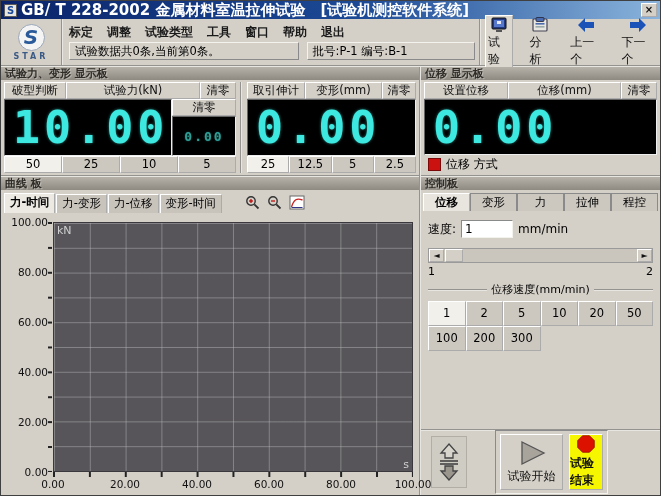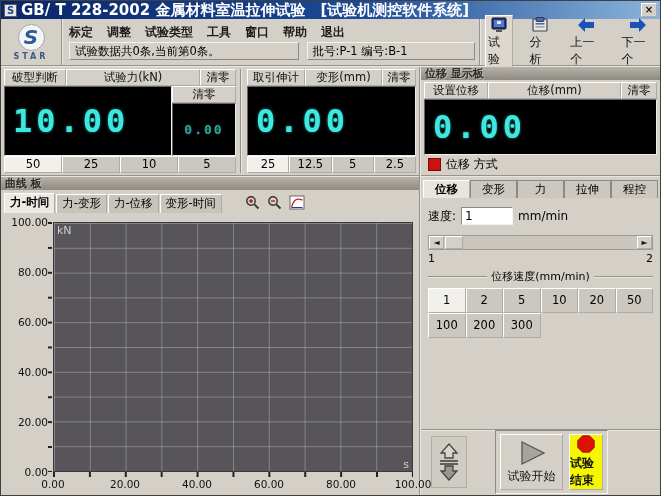--- a/index.html
+++ b/index.html
@@ -56,21 +56,21 @@
   .sec.grow { flex:1; }
   .btn-row { display:flex; height:17px; flex:none; }
   .wbtn { background:#d4d0c8; border:1px outset #fff; font-size:11.5px; color:#111; text-align:center;
           line-height:15px; white-space:nowrap; overflow:hidden; padding:0 2px; }
   .wbtn.flex { flex:1; }
   .lcd-zone { flex:1; display:flex; min-height:0; }
   .lcd { background:#000; border:1px solid #666; border-right-color:#eee; border-bottom-color:#eee;
          color:#3ce8df; font-family:"DejaVu Sans Mono","Liberation Mono",monospace; font-weight:bold;
          display:flex; align-items:center; letter-spacing:4px;
          text-shadow:0 0 3px rgba(60,232,223,.55); overflow:hidden; }
-  .lcd.big { flex:1; font-size:32px; padding-left:8px; }
+  .lcd.big { flex:1; font-size:45px; padding-left:8px; }
   .peak-box { width:64px; flex:none; display:flex; flex-direction:column; }
   .lcd.small { flex:1; font-size:13px; color:#2f9e95; justify-content:center; letter-spacing:2px;
                text-shadow:0 0 2px rgba(47,158,149,.5); }
   .range-row { display:flex; height:17px; flex:none; }
   .range-btn { flex:1; background:#ccc8c0; border:1px outset #fff; font-size:11.5px; line-height:15px; text-align:center; }
   .range-btn.selected { background:#f2f0ea; }
   .mode-row { height:18px; flex:none; display:flex; align-items:center; gap:5px; padding:0 4px; font-size:12px; }
   .red-sq { width:13px; height:13px; background:#cc1111; border:1px solid #7a0a0a; flex:none; }
 
   
@@ -199,20 +199,21 @@
         <span>下一个</span>
       </div>
     </div>
   </div>
 
   <div class="main">
 
     <div class="left-col">
 
       <div class="display-panel">
+        <div class="panel-header">试验力、变形 显示板</div>
         <div class="fd-body">
 
           <div class="sec force">
             <div class="btn-row">
               <div class="wbtn" style="width:62px">破型判断</div>
               <div class="wbtn flex">试验力(kN)</div>
               <div class="wbtn" style="width:36px">清零</div>
             </div>
             <div class="lcd-zone">
               <div class="lcd big">10.00</div>
@@ -298,35 +299,36 @@
         </div>
       </div>
     </div>
 
     <div class="right-col">
 
       <div class="display-panel">
         <div class="panel-header">位移 显示板</div>
         <div class="fd-body" style="flex-direction:column; gap:0;">
           <div class="btn-row">
-            <div class="wbtn" style="width:64px">设置位移</div>
+            <div class="wbtn" style="width:84px">设置位移</div>
             <div class="wbtn flex">位移(mm)</div>
             <div class="wbtn" style="width:36px">清零</div>
           </div>
           <div class="lcd-zone">
             <div class="lcd big">0.00</div>
           </div>
           <div class="mode-row">
             <span class="red-sq"></span>
             <span>位移 方式</span>
           </div>
         </div>
       </div>
 
       <div class="control-panel">
+        <div class="panel-header">控制板</div>
         <div class="ctl-tabs">
           <div class="ctl-tab active">位移</div>
           <div class="ctl-tab">变形</div>
           <div class="ctl-tab">力</div>
           <div class="ctl-tab">拉伸</div>
           <div class="ctl-tab">程控</div>
         </div>
         <div class="ctl-body">
           <div class="speed-row">
             <span>速度:</span>

